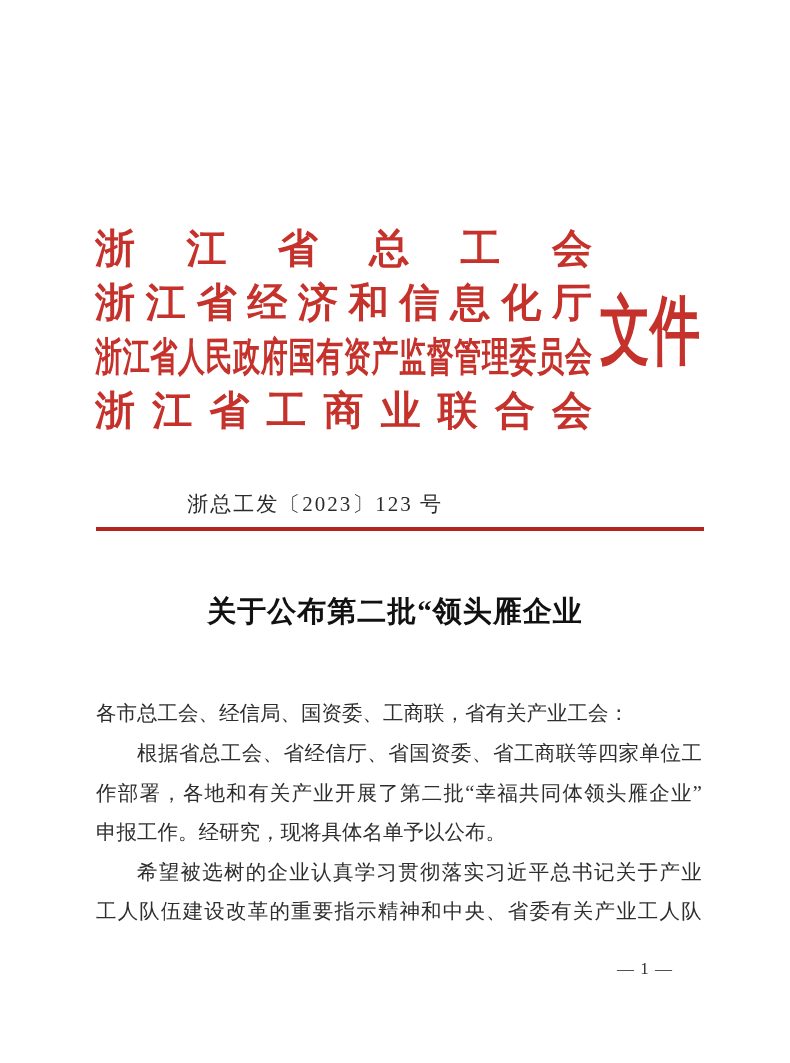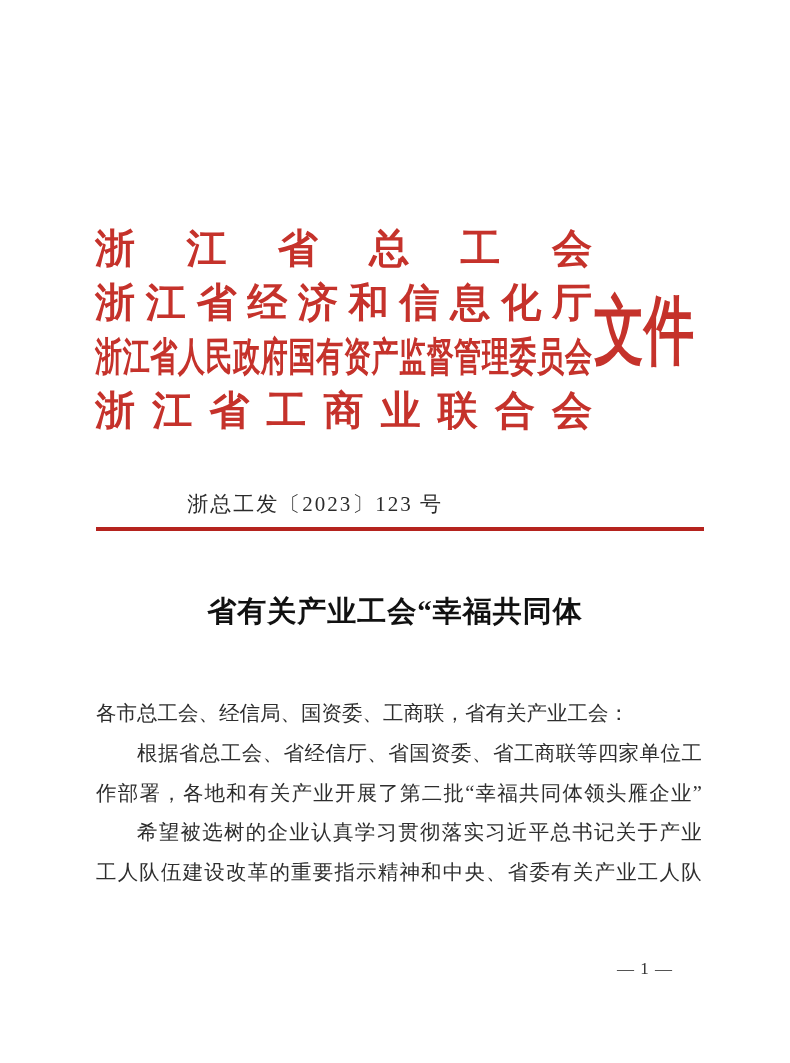--- a/index.html
+++ b/index.html
@@ -38,21 +38,21 @@
     font-weight: 700;
     font-size: 40px;
     line-height: 1;
     white-space: nowrap;
   }
   .org-line .ch { display: inline-block; }
   .org-line.condensed { font-size: 27px; }
   .org-line.condensed .ch { transform: scaleY(1.46); transform-origin: center; }
 
   .doc-word {
-    margin-left: 2px;
+    margin-left: 8px;
     color: #c5322b;
     font-weight: 700;
     font-size: 50px;
     line-height: 1;
     white-space: nowrap;
   }
   .doc-word .stretch {
     display: inline-block;
     transform: scaleY(1.5);
     transform-origin: center;
@@ -194,21 +194,21 @@
     <div class="doc-word">
       <span class="stretch">文件</span>
     </div>
   </div>
 
   <div class="doc-number">浙总工发〔2023〕123 号</div>
 
   <div class="red-rule"></div>
 
   <div class="doc-title">
-    <div>省有关产业工会“幸福共同体</div>
+    <div>关于公布第二批“领头雁企业</div>
   </div>
 
   <div class="doc-body">
     <div class="body-line">各市总工会、经信局、国资委、工商联，省有关产业工会：</div>
     <div class="body-line justify indent">
         <span class="ch">根</span>
         <span class="ch">据</span>
         <span class="ch">省</span>
         <span class="ch">总</span>
         <span class="ch">工</span>
@@ -259,20 +259,21 @@
         <span class="ch">共</span>
         <span class="ch">同</span>
         <span class="ch">体</span>
         <span class="ch">领</span>
         <span class="ch">头</span>
         <span class="ch">雁</span>
         <span class="ch">企</span>
         <span class="ch">业</span>
         <span class="ch">”</span>
       </div>
+    <div class="body-line">申报工作。经研究，现将具体名单予以公布。</div>
     <div class="body-line justify indent">
         <span class="ch">希</span>
         <span class="ch">望</span>
         <span class="ch">被</span>
         <span class="ch">选</span>
         <span class="ch">树</span>
         <span class="ch">的</span>
         <span class="ch">企</span>
         <span class="ch">业</span>
         <span class="ch">认</span>

